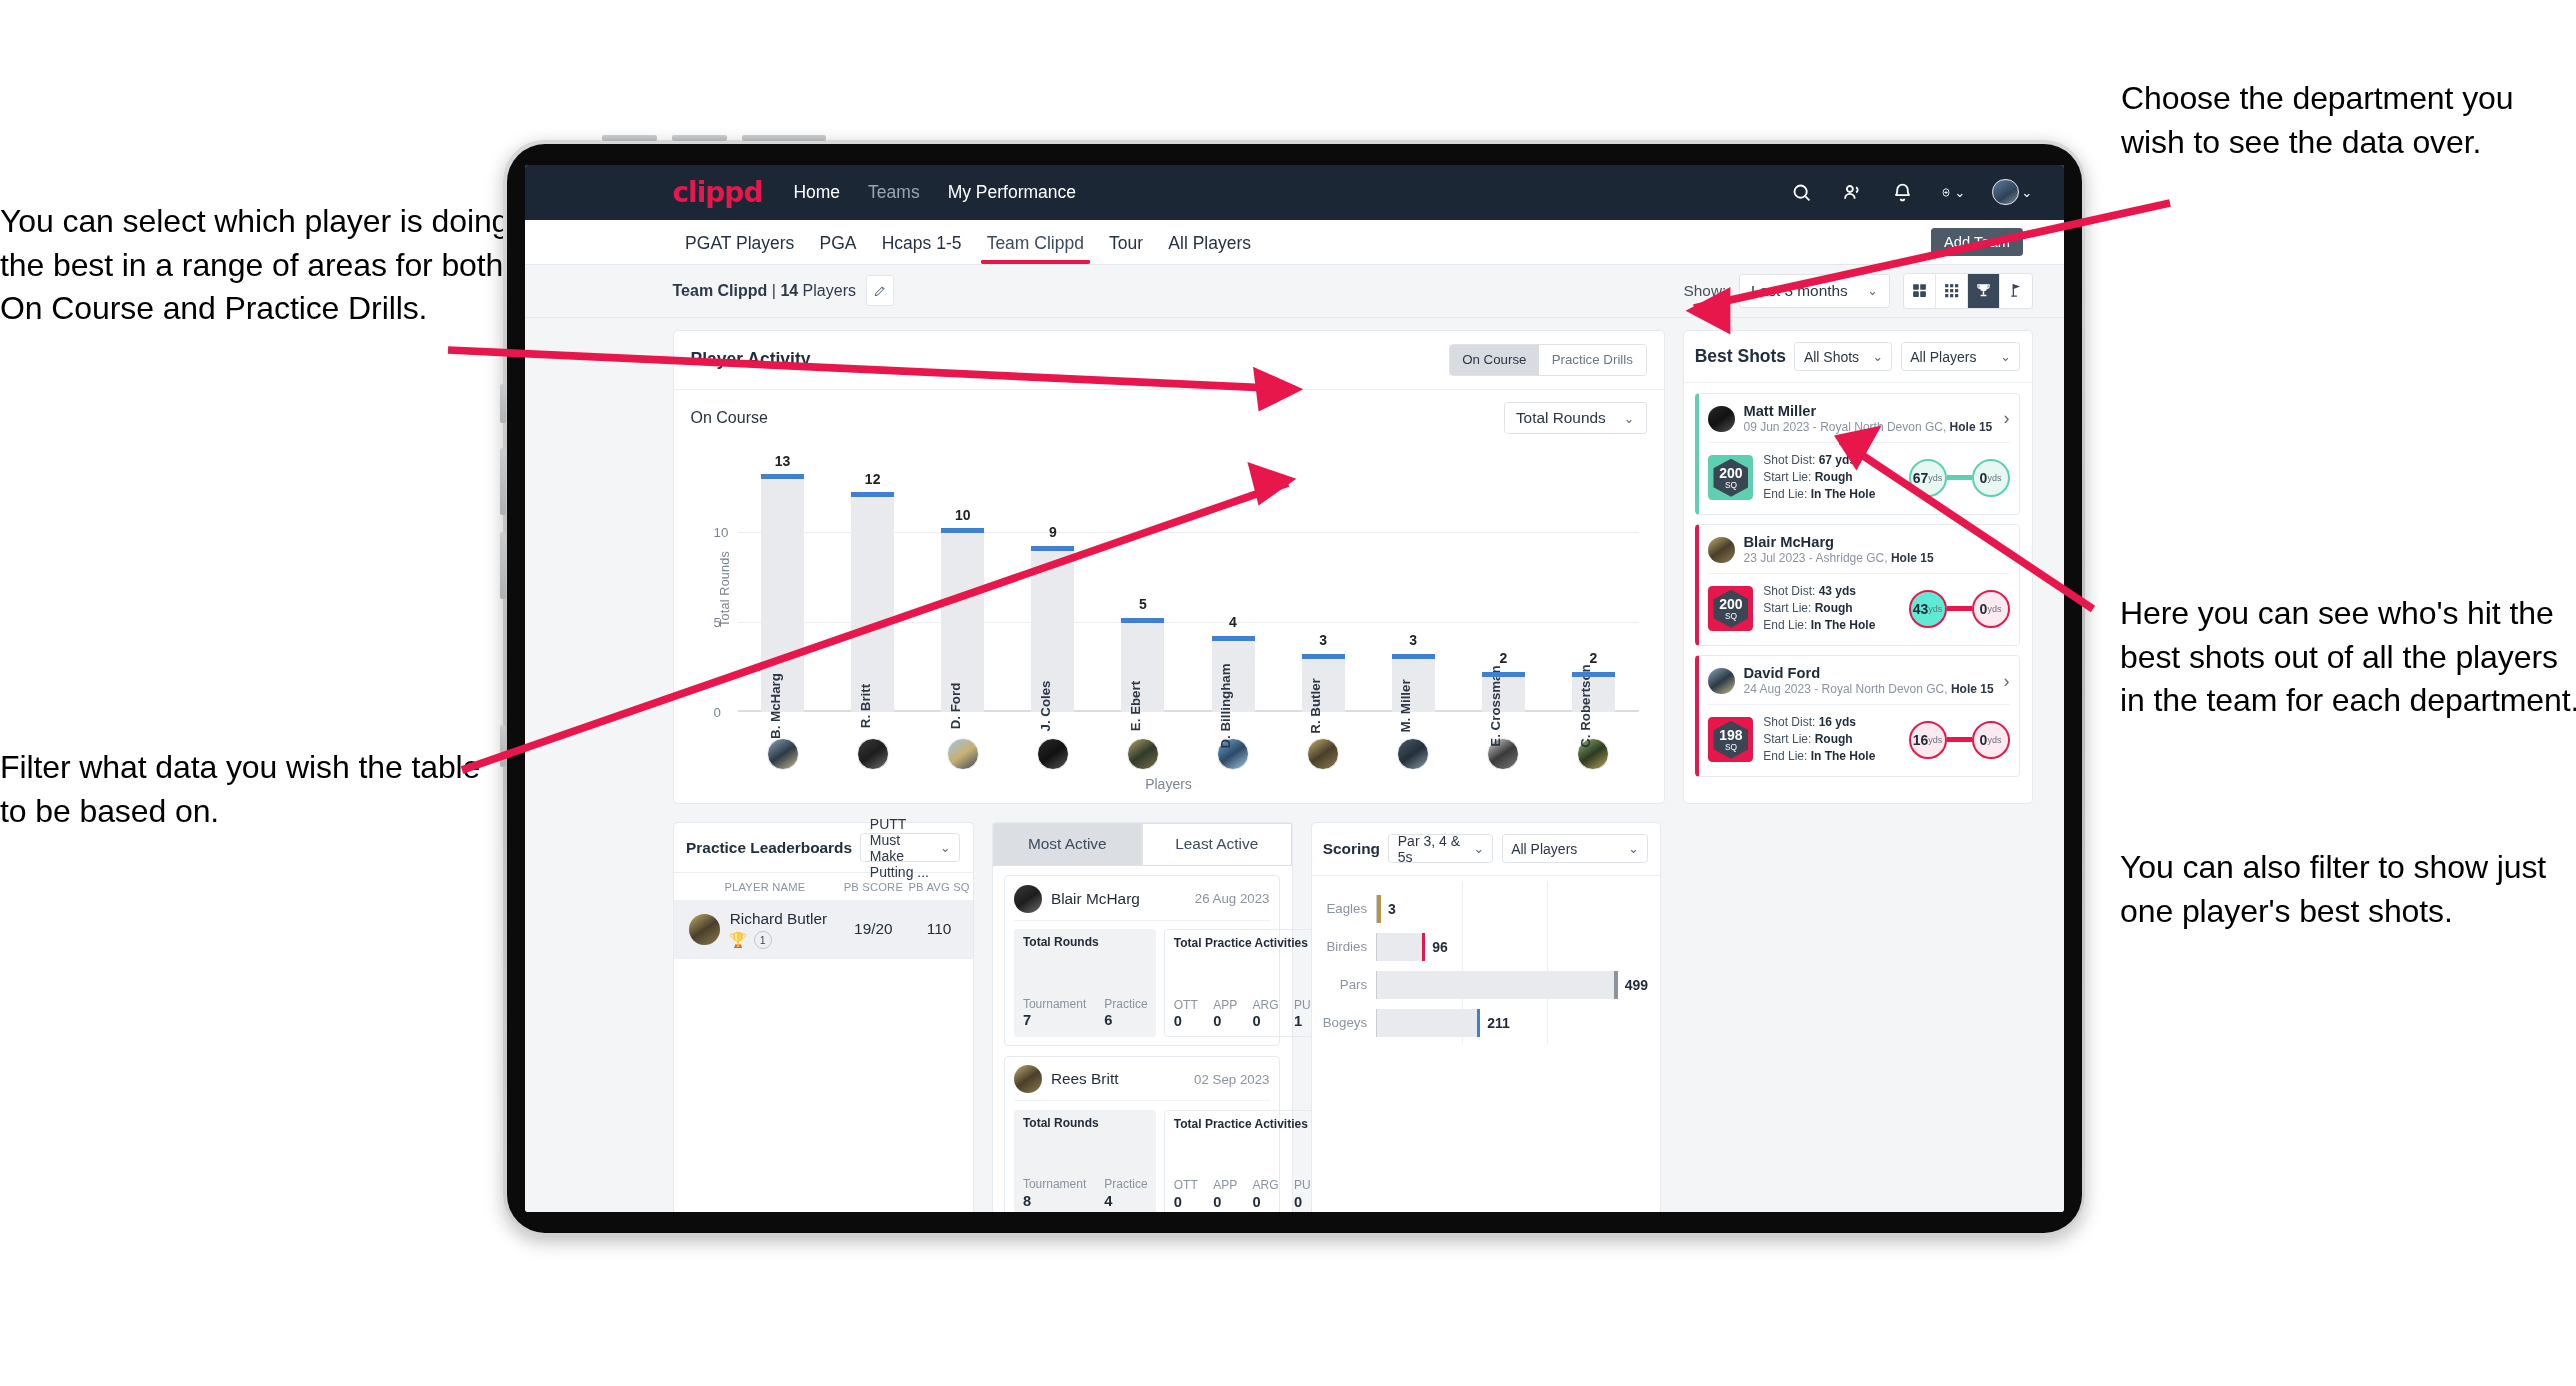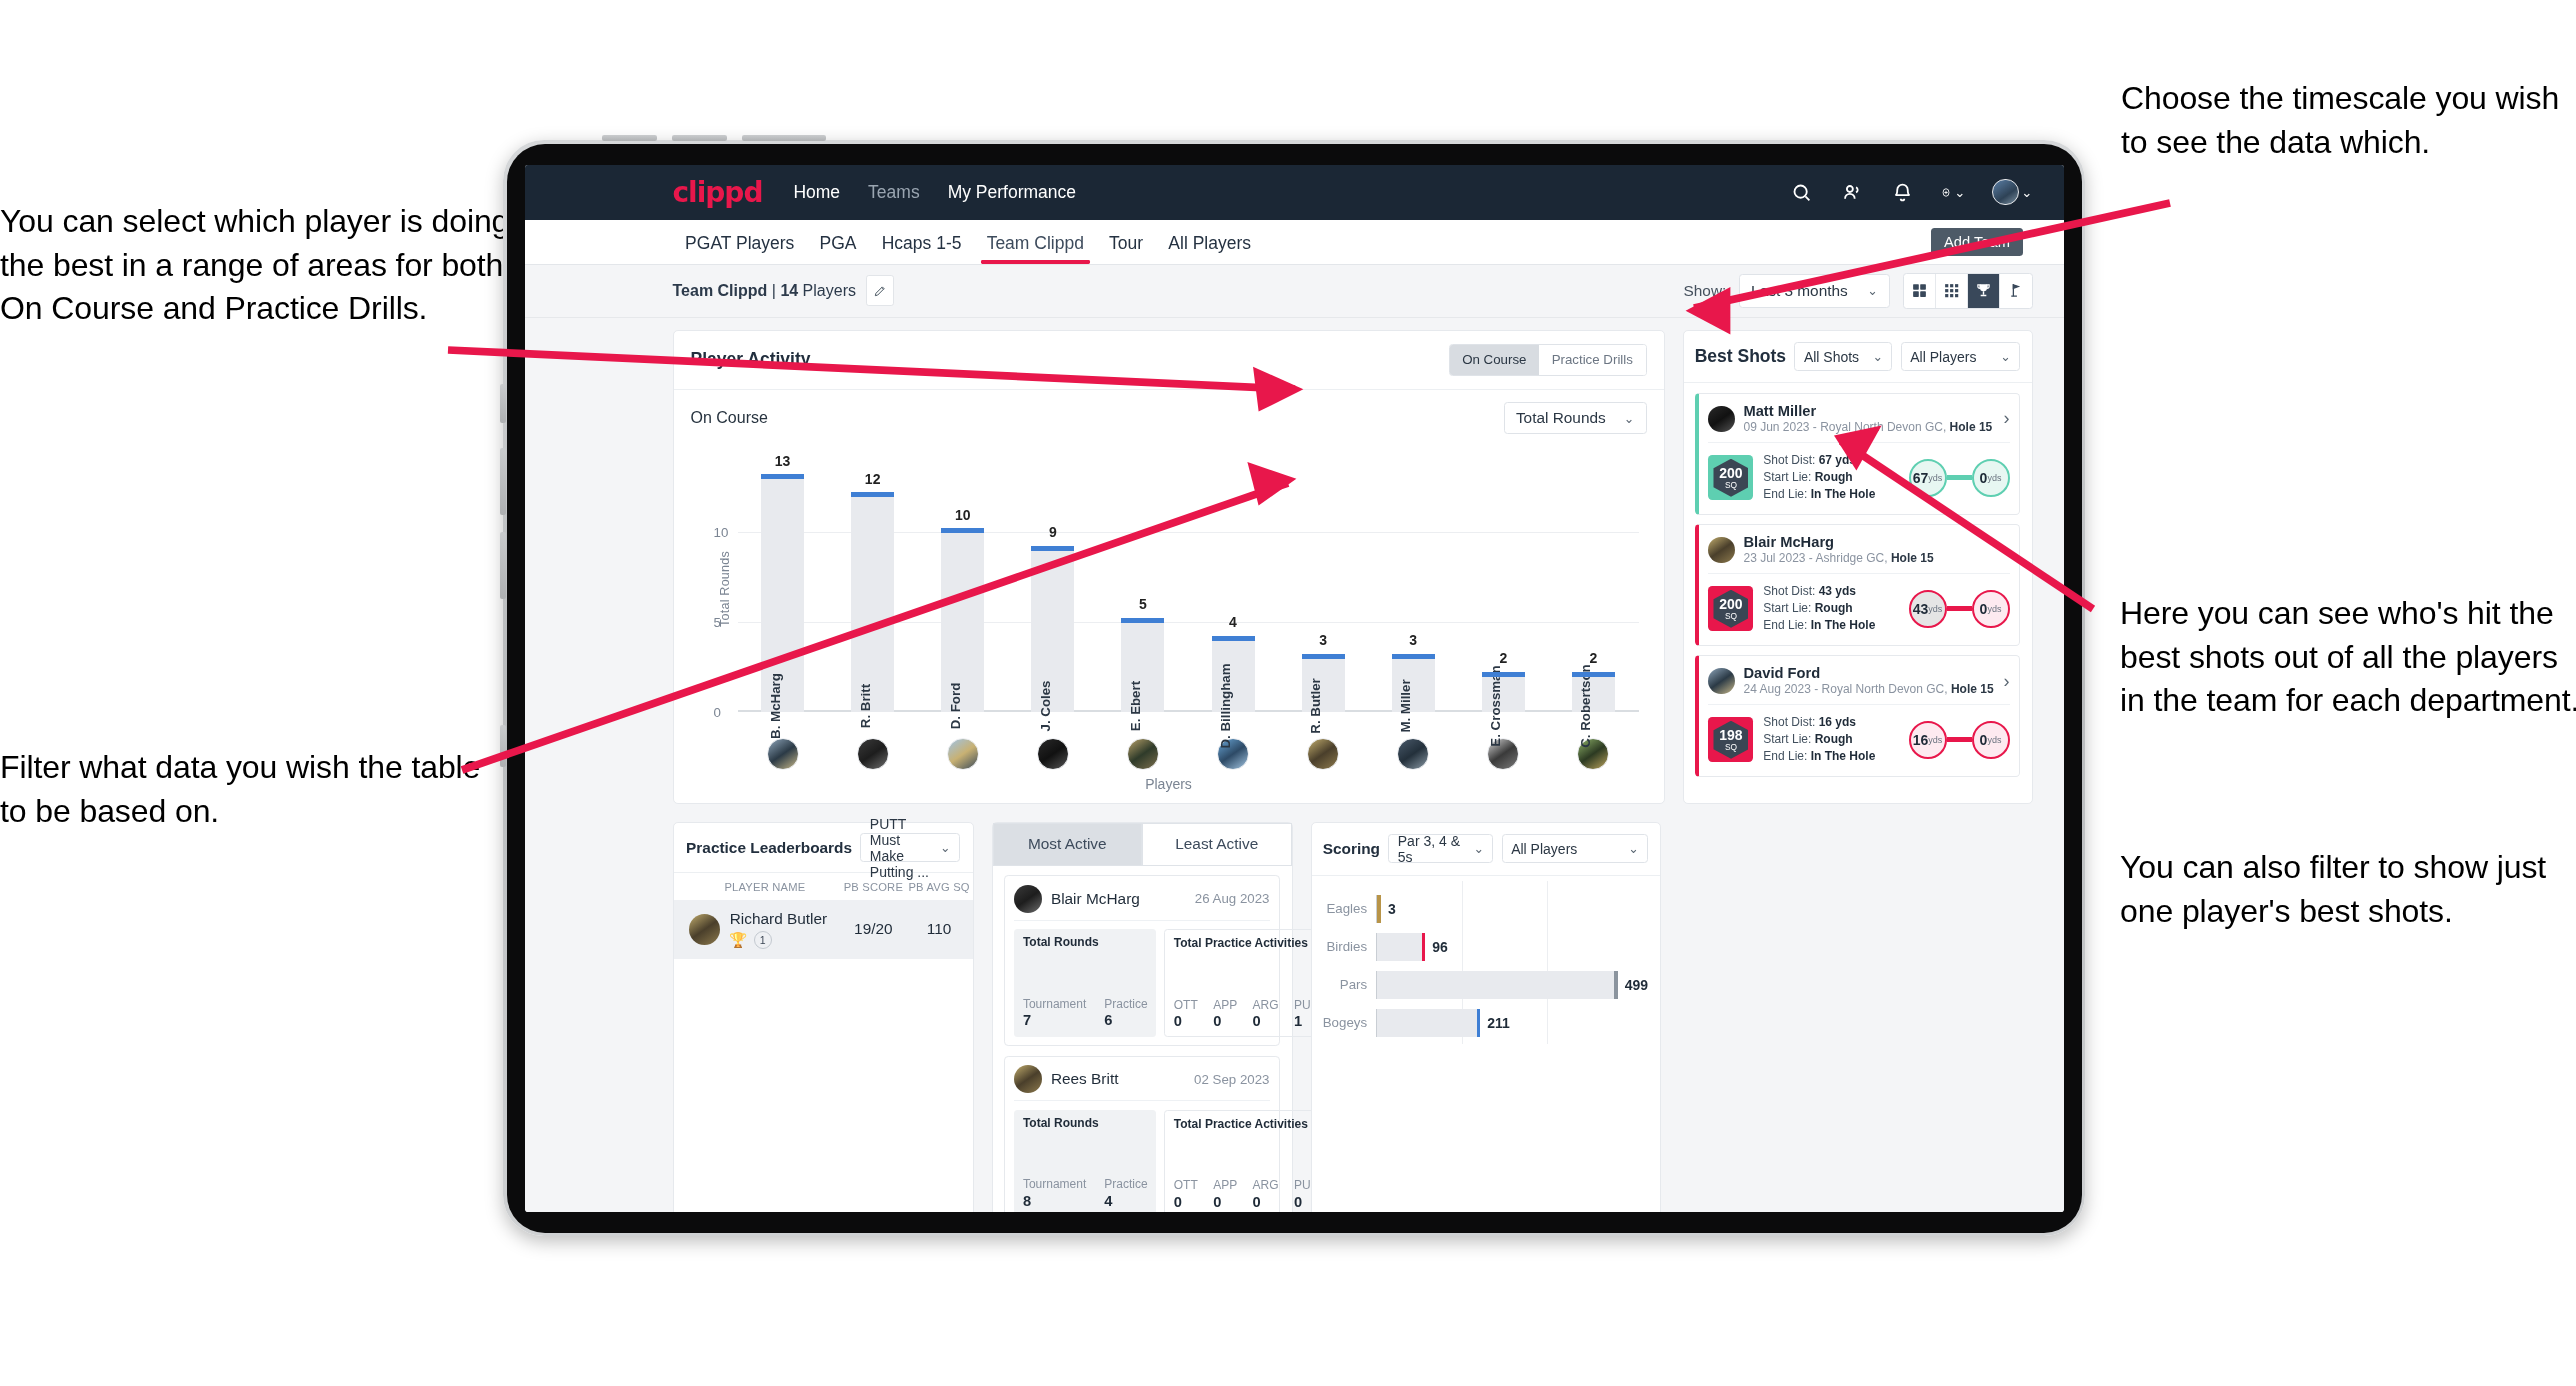--- a/index.html
+++ b/index.html
@@ -288,21 +288,21 @@
   .hbar-val { position: absolute; top: 50%; transform: translateY(-50%); font-size: 14px; font-weight: 700; color: #1f2b38; }
   .vgrid { position: absolute; top: 5.6px; bottom: 0; width: 0.7px; background: #eceef1; }
 </style>
 </head>
 <body>
 
 <div class="stage">
 
   <div class="anno" id="anno-select">You can select which player is doing the best in a range of areas for both On Course and Practice Drills.</div>
   <div class="anno" id="anno-filter">Filter what data you wish the table to be based on.</div>
-  <div class="anno" id="anno-time">Choose the timescale you wish to see the data which.</div>
+  <div class="anno" id="anno-time">Choose the department you wish to see the data over.</div>
   <div class="anno" id="anno-best">Here you can see who's hit the best shots out of all the players in the team for each department.</div>
   <div class="anno" id="anno-one">You can also filter to show just one player's best shots.</div>
 
   <div class="tablet">
     <div class="tablet-inner">
       <div class="screen">
 
         <div class="navbar">
           <div class="brand">clippd</div>
           <div class="navlinks">
@@ -584,21 +584,21 @@
                           <div class="n">200</div>
                           <div class="s">SQ</div>
                         </div>
                       </div>
                       <div class="shot-lines">
                         <div><span class="k1">Shot Dist: </span><b class="v1">43 yds</b></div>
                         <div><span class="k2">Start Lie: </span><b class="v2">Rough</b></div>
                         <div><span class="k3">End Lie: </span><b class="v3">In The Hole</b></div>
                       </div>
                       <div class="dist">
-                        <div class="pill p1" style="border-color: rgb(232, 23, 75); background: #e5e5e5;">
+                        <div class="pill p1" style="border-color: rgb(232, 23, 75); background: #5eead4;">
                           <div class="n">43</div>
                           <div class="u">yds</div>
                         </div>
                         <div class="connector" style="background: rgb(232, 23, 75);"></div>
                         <div class="pill p2" style="border-color: rgb(232, 23, 75); background: rgb(253, 234, 240);">
                           <div class="n">0</div>
                           <div class="u">yds</div>
                         </div>
                       </div>
                     </div>

